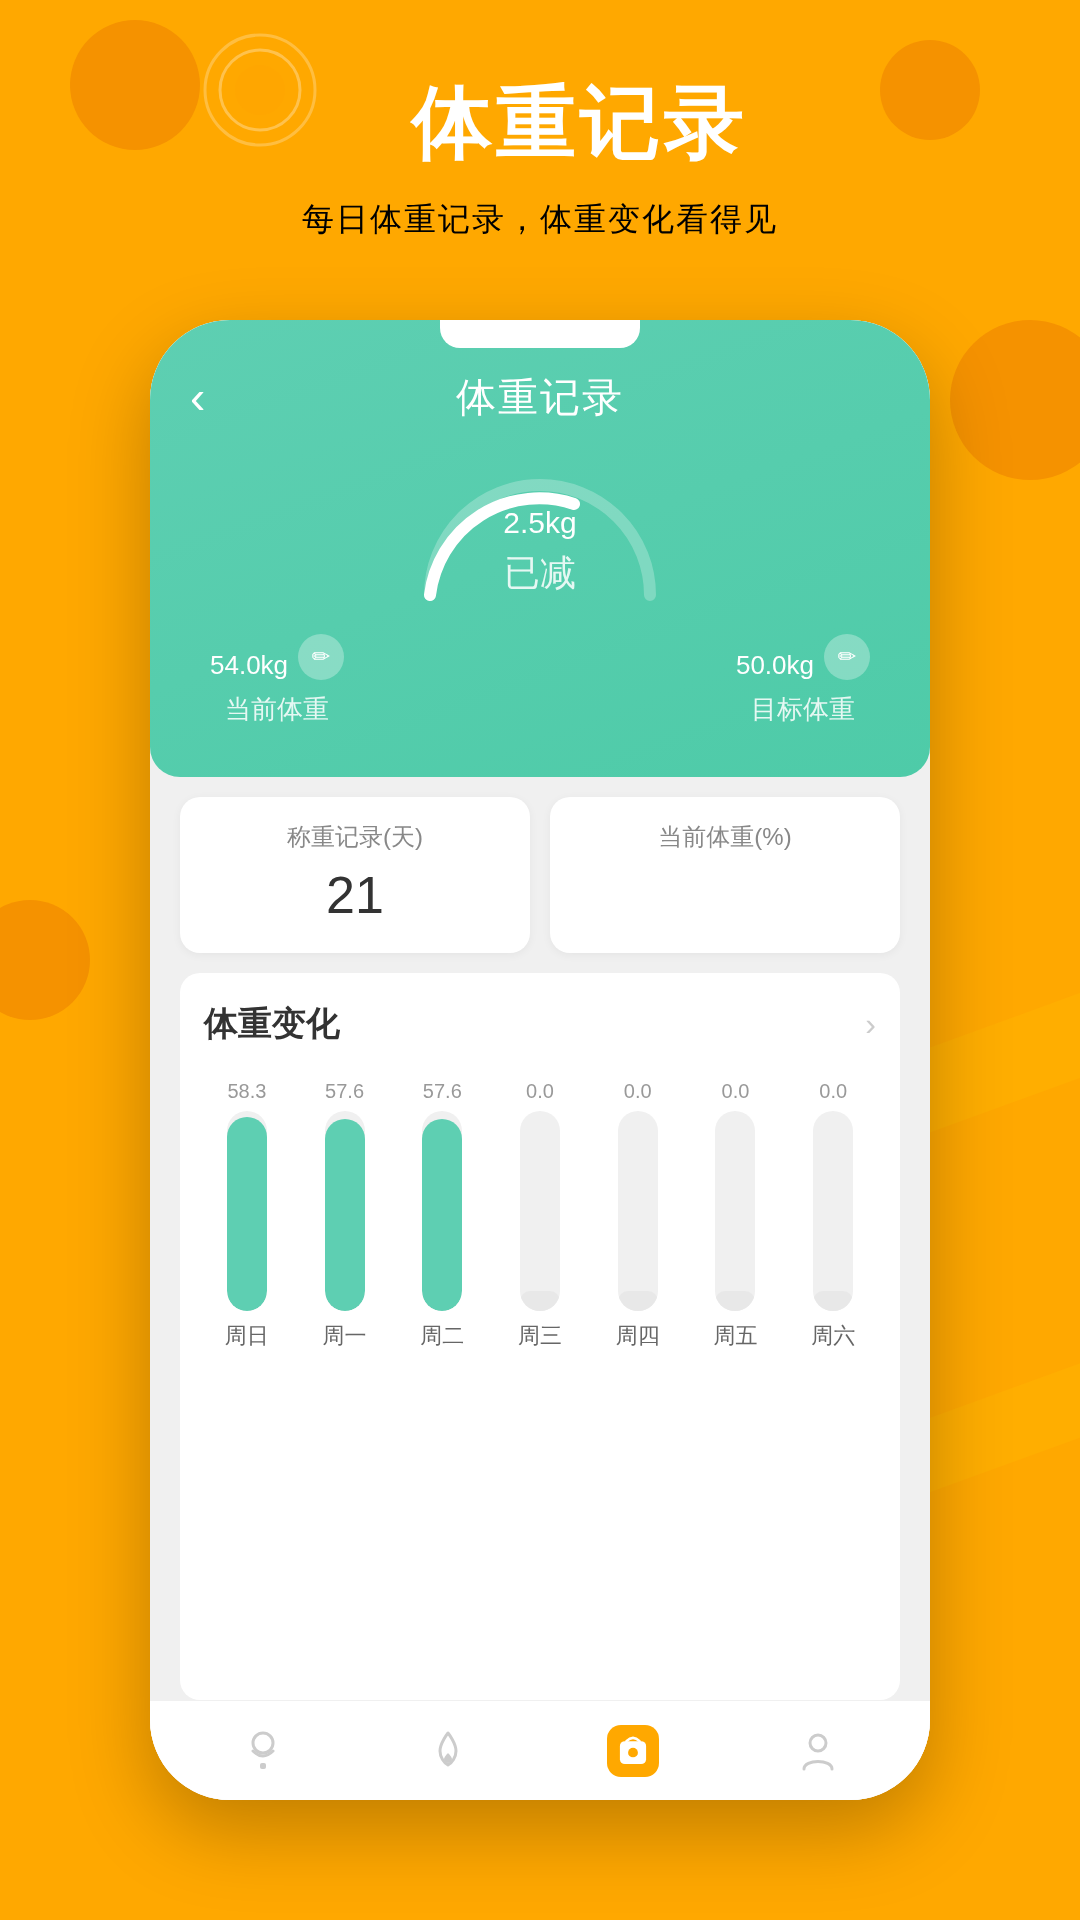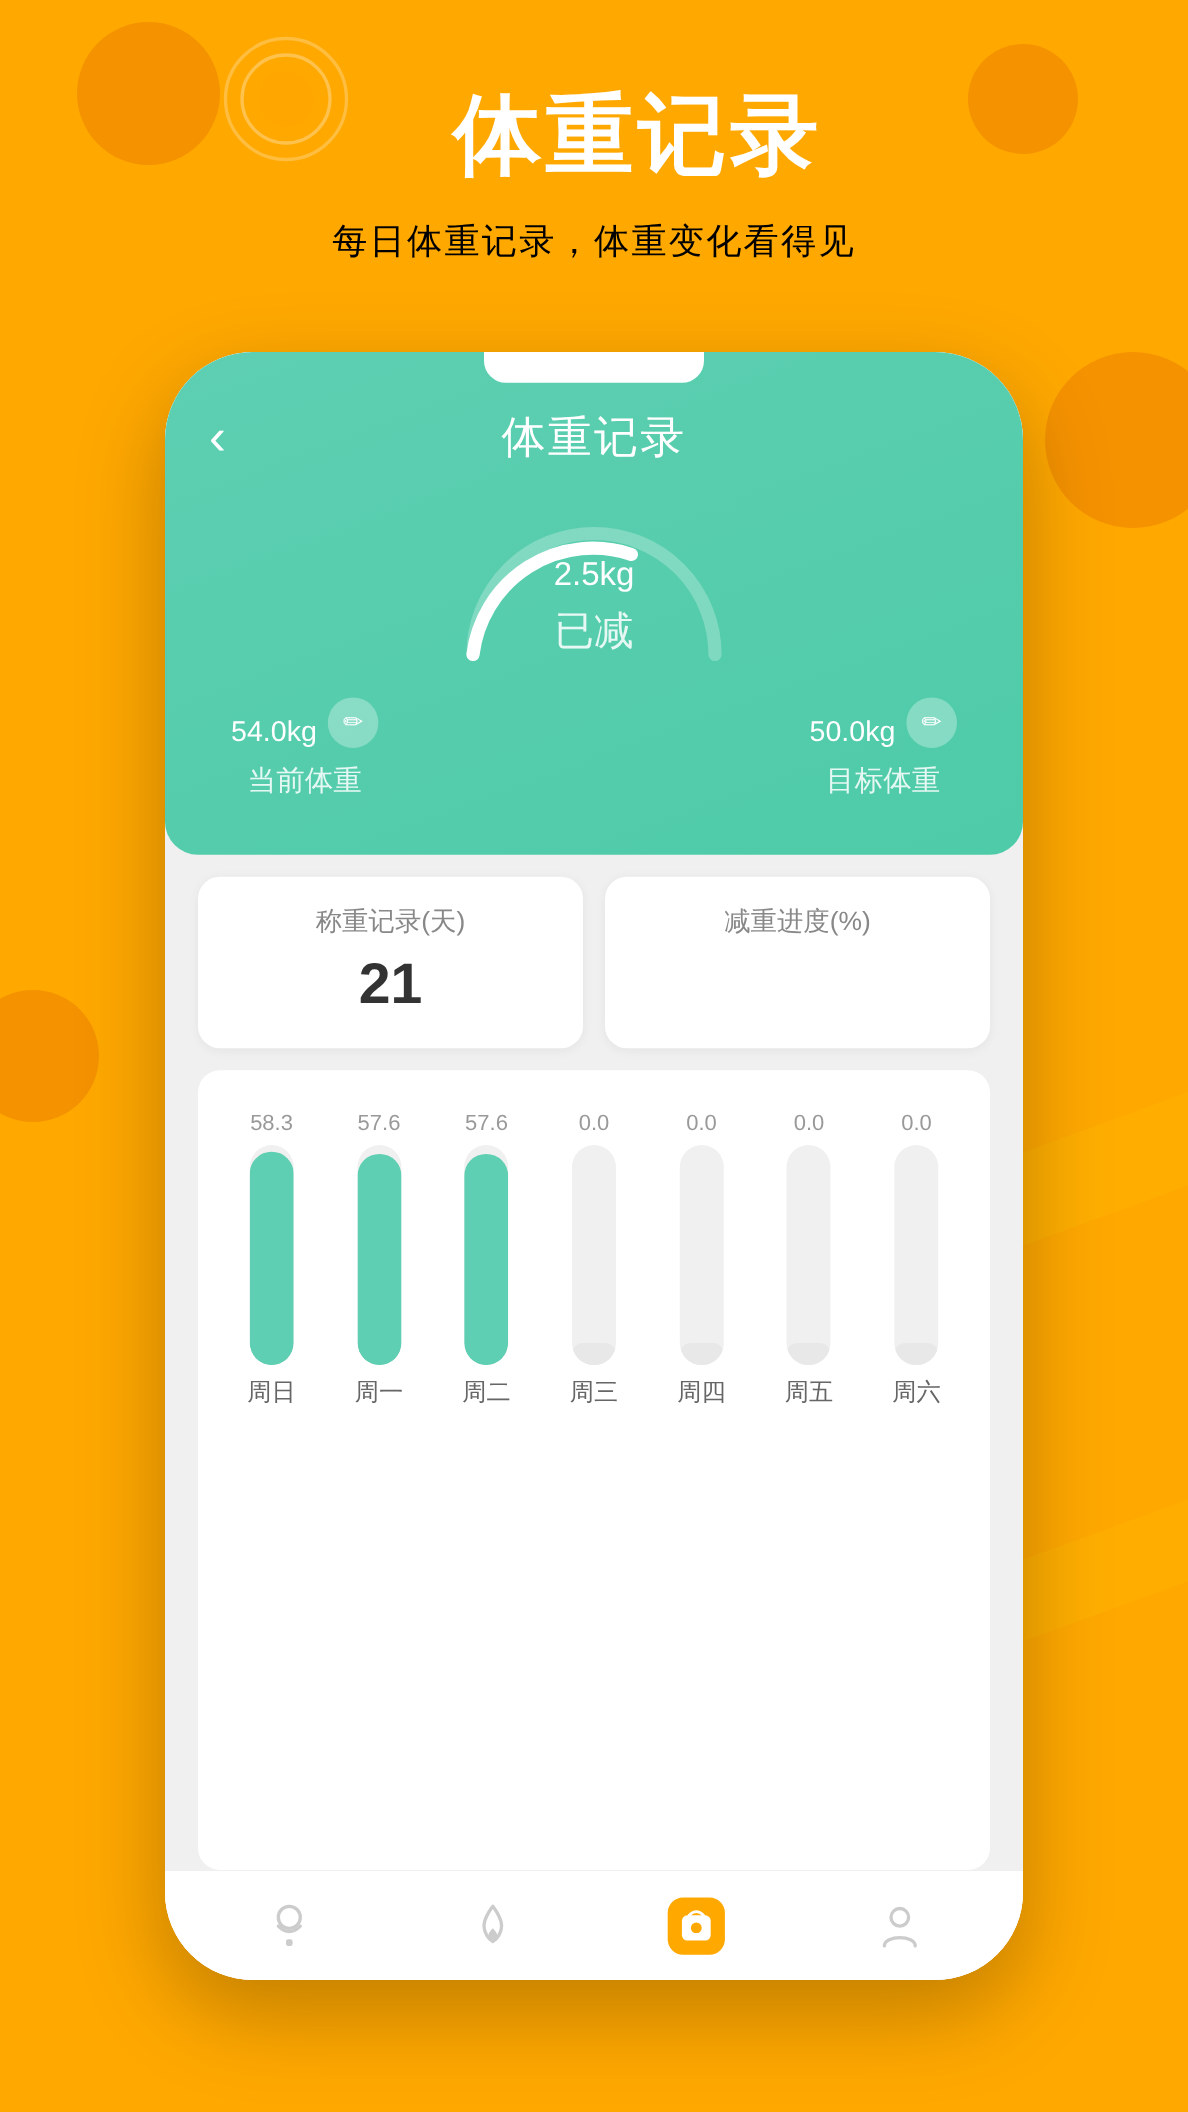--- a/index.html
+++ b/index.html
@@ -196,21 +196,21 @@
       text-align: center;
       box-shadow: 0 2px 10px rgba(0,0,0,0.05);
     }
     .stat-card-label {
       font-size: 24px;
       color: #888;
       margin-bottom: 12px;
     }
     .stat-card-value {
       font-size: 52px;
-      font-weight: 700;
+      font-weight: 400;
       color: #333;
     }
 
     
     .chart-section {
       background: white;
       border-radius: 20px;
       margin: 20px 30px 0 30px;
       padding: 28px 24px 30px 24px;
       flex: 1;
@@ -380,25 +380,29 @@
           </div>
         </div>
       </div>
 
       <div class="stats-cards">
         <div class="stat-card">
           <div class="stat-card-label">称重记录(天)</div>
           <div class="stat-card-value">21</div>
         </div>
         <div class="stat-card">
-          <div class="stat-card-label">减重进度(%)</div>
+          <div class="stat-card-label">当前体重(%)</div>
         </div>
       </div>
 
       <div class="chart-section">
+        <div class="chart-header">
+          <div class="chart-title">体重变化</div>
+          <div class="chart-arrow">›</div>
+        </div>
         <div class="bar-chart" id="bar-chart-container">
 
         <div class="bar-col">
               <div class="bar-value-label">58.3</div>
               <div class="bar-track">
                 <div class="bar-fill" style="height: 97.1667%; background: rgb(94, 207, 178);"></div>
               </div>
               <div class="bar-day-label">周日</div>
             </div>
             <div class="bar-col">

